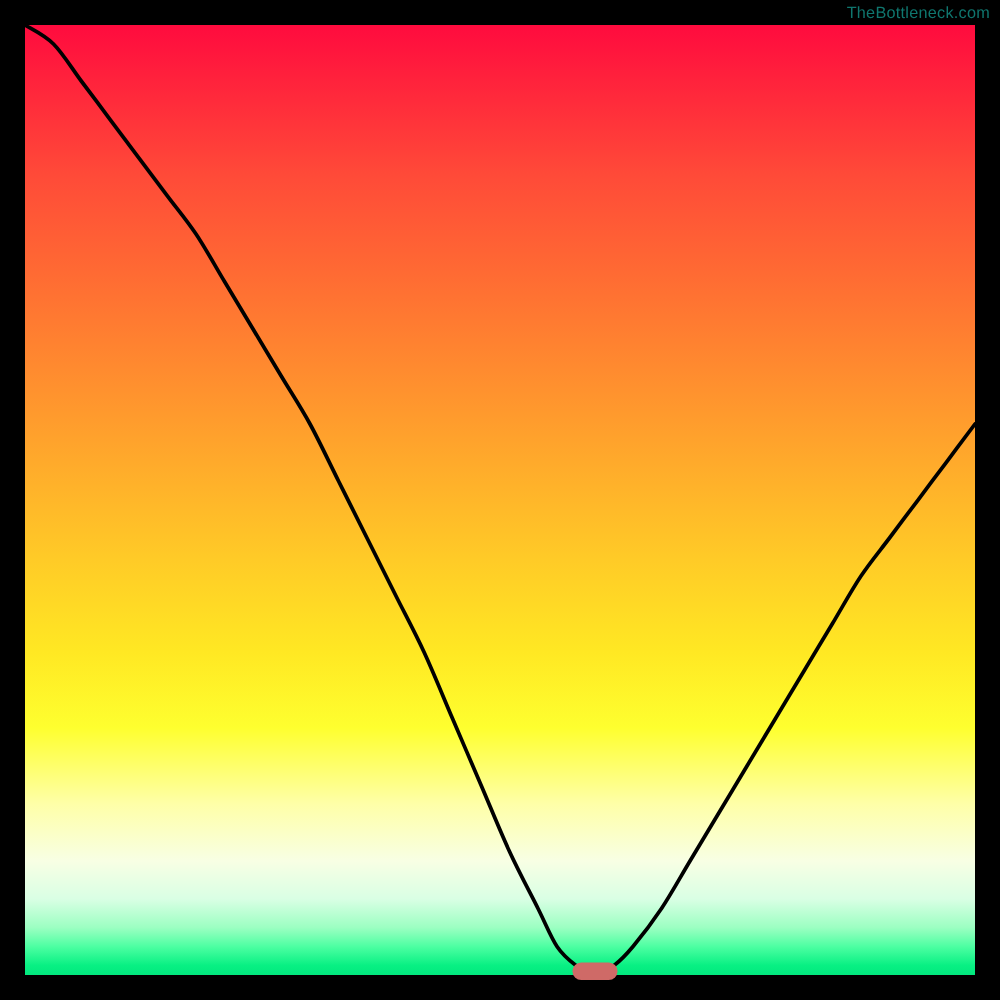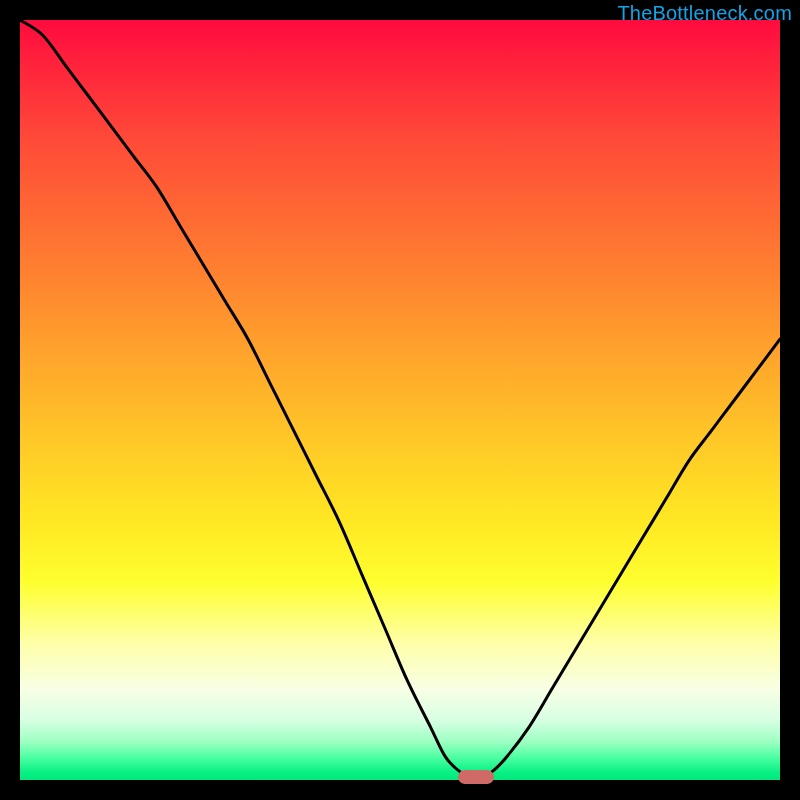--- a/index.html
+++ b/index.html
@@ -39,22 +39,22 @@
       #9cffc2 95%,
       #4dffa2 97%,
       #08f083 99%,
       #02e87e 100%
     );
   }
   .watermark {
     position: absolute;
     top: 2px;
     right: 8px;
-    color: #0ea5e9;
-    font-size: 20px;
+    color: #0f766e;
+    font-size: 13px;
     font-weight: 500;
     letter-spacing: 0.2px;
     user-select: none;
   }
   svg.curve {
     position: absolute;
     left: 0;
     top: 0;
     width: 760px;
     height: 760px;

